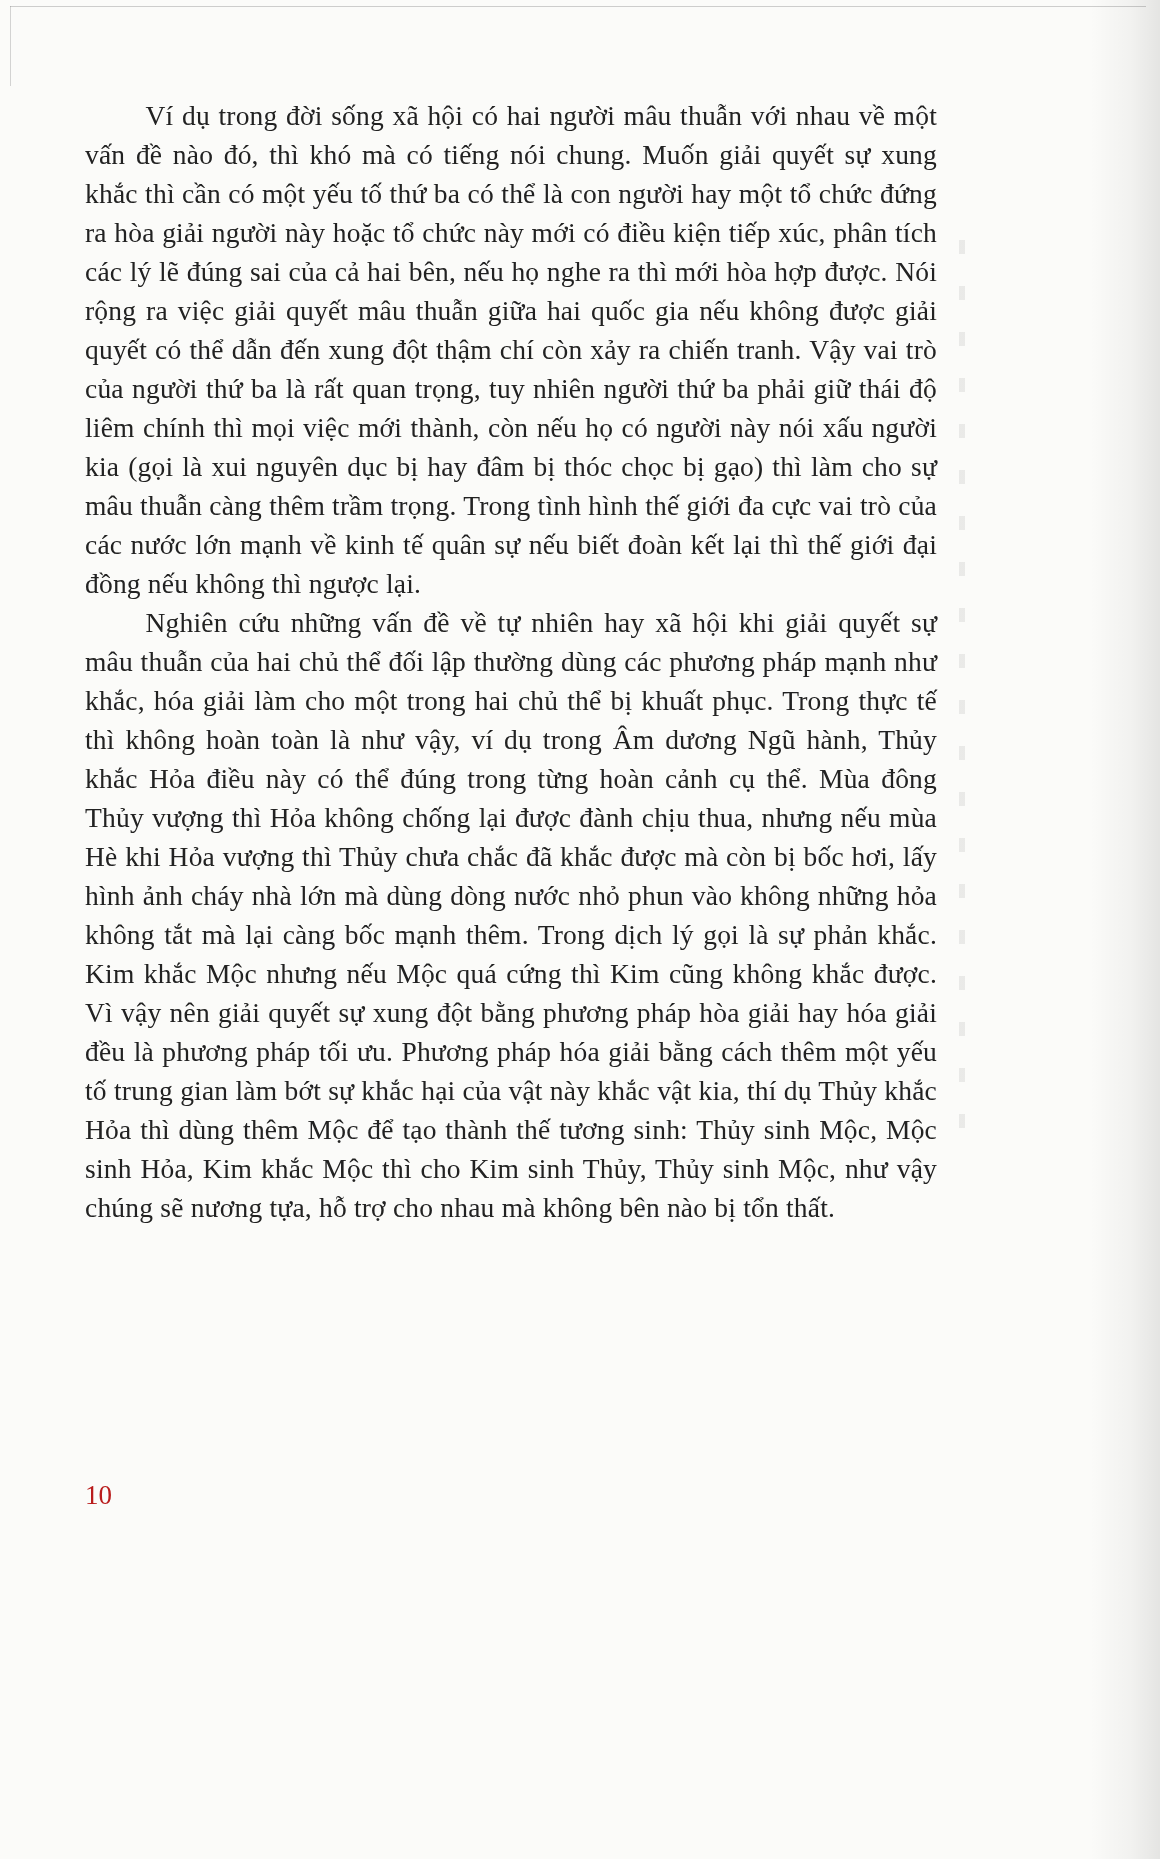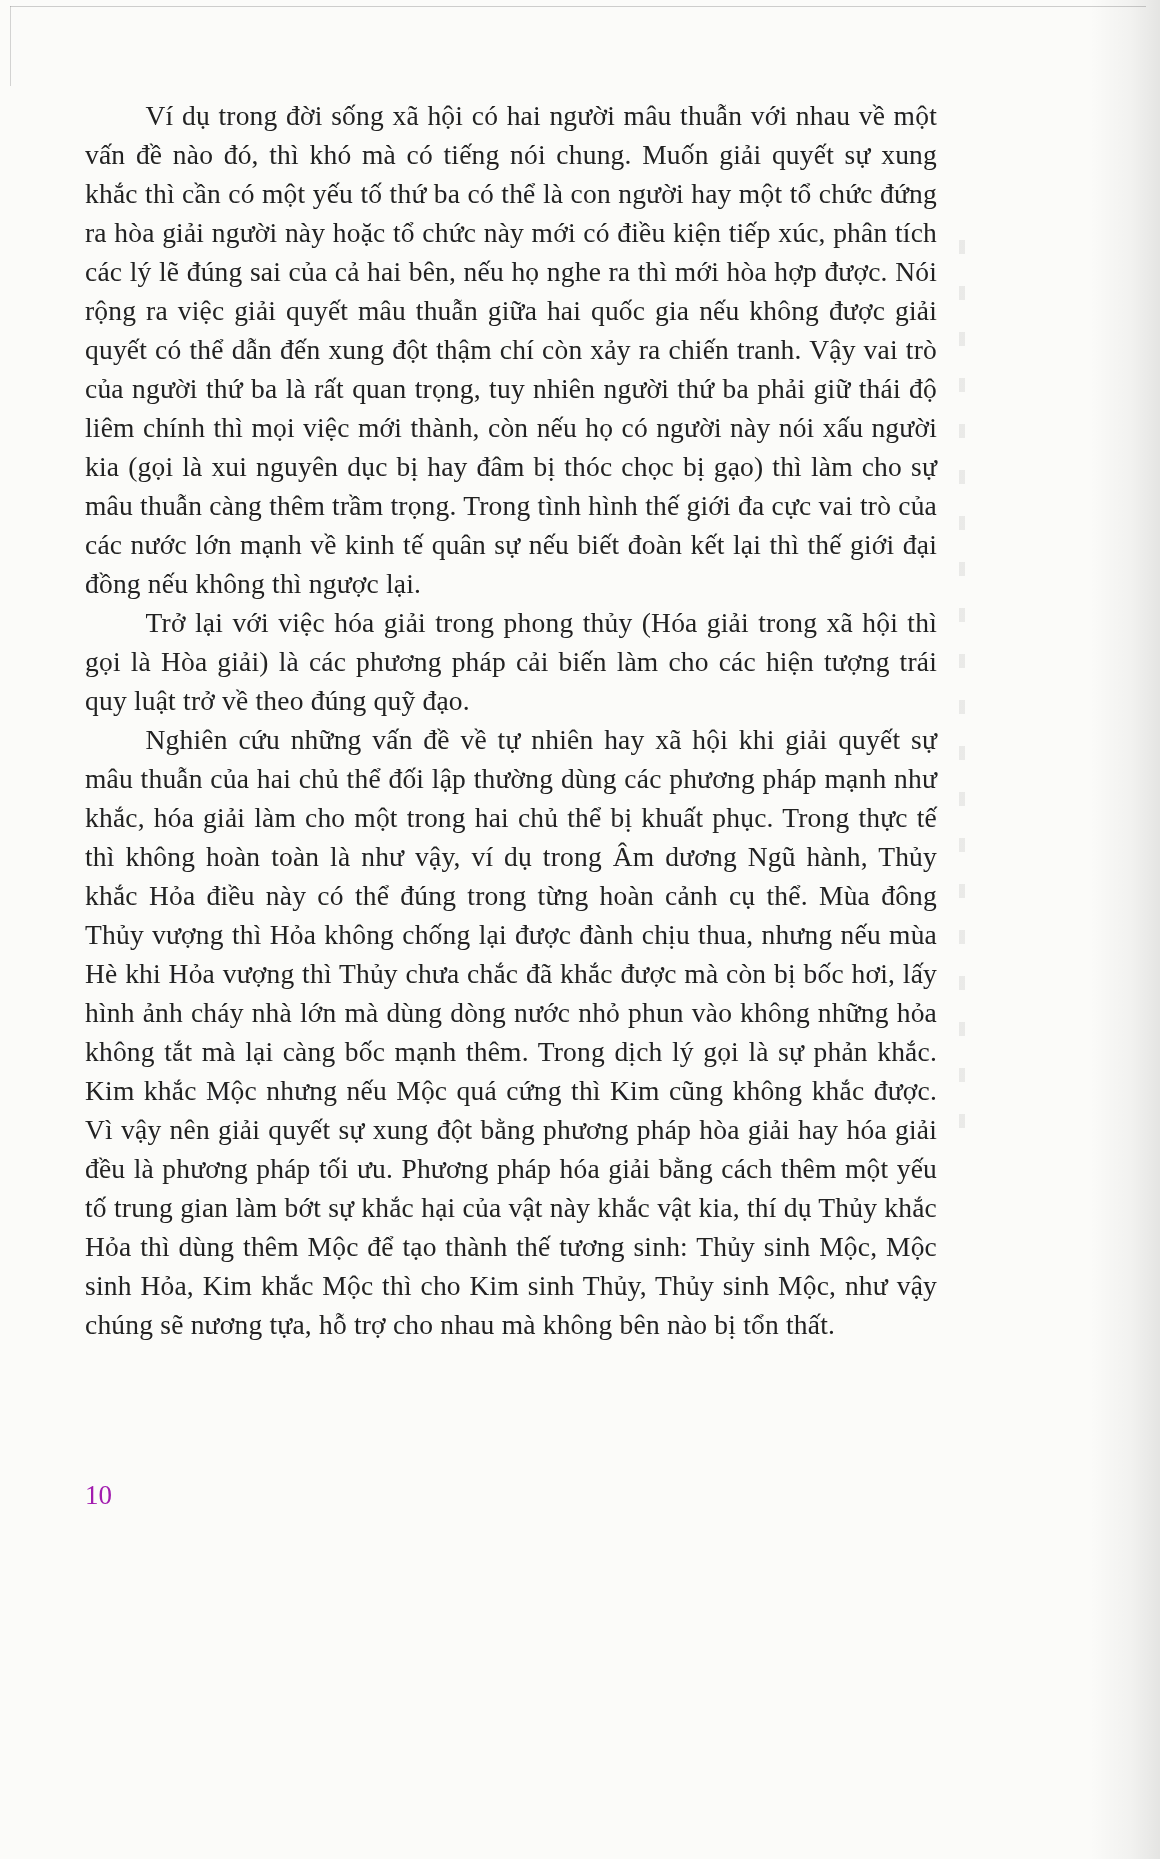--- a/index.html
+++ b/index.html
@@ -62,30 +62,29 @@
     line-height: 39px;
     text-align: justify;
     text-indent: 2.2em;
     letter-spacing: 0.2px;
   }
   .page-number {
     position: absolute;
     left: 85px;
     top: 1480px;
     font-size: 27px;
-    color: #a21caf;
+    color: #b91c1c;
   }
 </style>
 </head>
 <body>
 
 <div class="scan-edge-top"></div>
 <div class="scan-edge-left"></div>
 <div class="scan-edge-right"></div>
 <div class="gutter-marks"></div>
 
 <div class="page-body">
   <p>Ví dụ trong đời sống xã hội có hai người mâu thuẫn với nhau về một vấn đề nào đó, thì khó mà có tiếng nói chung. Muốn giải quyết sự xung khắc thì cần có một yếu tố thứ ba có thể là con người hay một tổ chức đứng ra hòa giải người này hoặc tổ chức này mới có điều kiện tiếp xúc, phân tích các lý lẽ đúng sai của cả hai bên, nếu họ nghe ra thì mới hòa hợp được. Nói rộng ra việc giải quyết mâu thuẫn giữa hai quốc gia nếu không được giải quyết có thể dẫn đến xung đột thậm chí còn xảy ra chiến tranh. Vậy vai trò của người thứ ba là rất quan trọng, tuy nhiên người thứ ba phải giữ thái độ liêm chính thì mọi việc mới thành, còn nếu họ có người này nói xấu người kia (gọi là xui nguyên dục bị hay đâm bị thóc chọc bị gạo) thì làm cho sự mâu thuẫn càng thêm trầm trọng. Trong tình hình thế giới đa cực vai trò của các nước lớn mạnh về kinh tế quân sự nếu biết đoàn kết lại thì thế giới đại đồng nếu không thì ngược lại.</p>
-  <p>Trở lại với việc hóa giải trong phong thủy (Hóa giải trong xã hội thì gọi là Hòa giải) là các phương pháp cải biến làm cho các hiện tượng trái quy luật trở về theo đúng quỹ đạo.</p>
   <p>Nghiên cứu những vấn đề về tự nhiên hay xã hội khi giải quyết sự mâu thuẫn của hai chủ thể đối lập thường dùng các phương pháp mạnh như khắc, hóa giải làm cho một trong hai chủ thể bị khuất phục. Trong thực tế thì không hoàn toàn là như vậy, ví dụ trong Âm dương Ngũ hành, Thủy khắc Hỏa điều này có thể đúng trong từng hoàn cảnh cụ thể. Mùa đông Thủy vượng thì Hỏa không chống lại được đành chịu thua, nhưng nếu mùa Hè khi Hỏa vượng thì Thủy chưa chắc đã khắc được mà còn bị bốc hơi, lấy hình ảnh cháy nhà lớn mà dùng dòng nước nhỏ phun vào không những hỏa không tắt mà lại càng bốc mạnh thêm. Trong dịch lý gọi là sự phản khắc. Kim khắc Mộc nhưng nếu Mộc quá cứng thì Kim cũng không khắc được. Vì vậy nên giải quyết sự xung đột bằng phương pháp hòa giải hay hóa giải đều là phương pháp tối ưu. Phương pháp hóa giải bằng cách thêm một yếu tố trung gian làm bớt sự khắc hại của vật này khắc vật kia, thí dụ Thủy khắc Hỏa thì dùng thêm Mộc để tạo thành thế tương sinh: Thủy sinh Mộc, Mộc sinh Hỏa, Kim khắc Mộc thì cho Kim sinh Thủy, Thủy sinh Mộc, như vậy chúng sẽ nương tựa, hỗ trợ cho nhau mà không bên nào bị tổn thất.</p>
 </div>
 
 <div class="page-number">10</div>
 
 </body></html>

